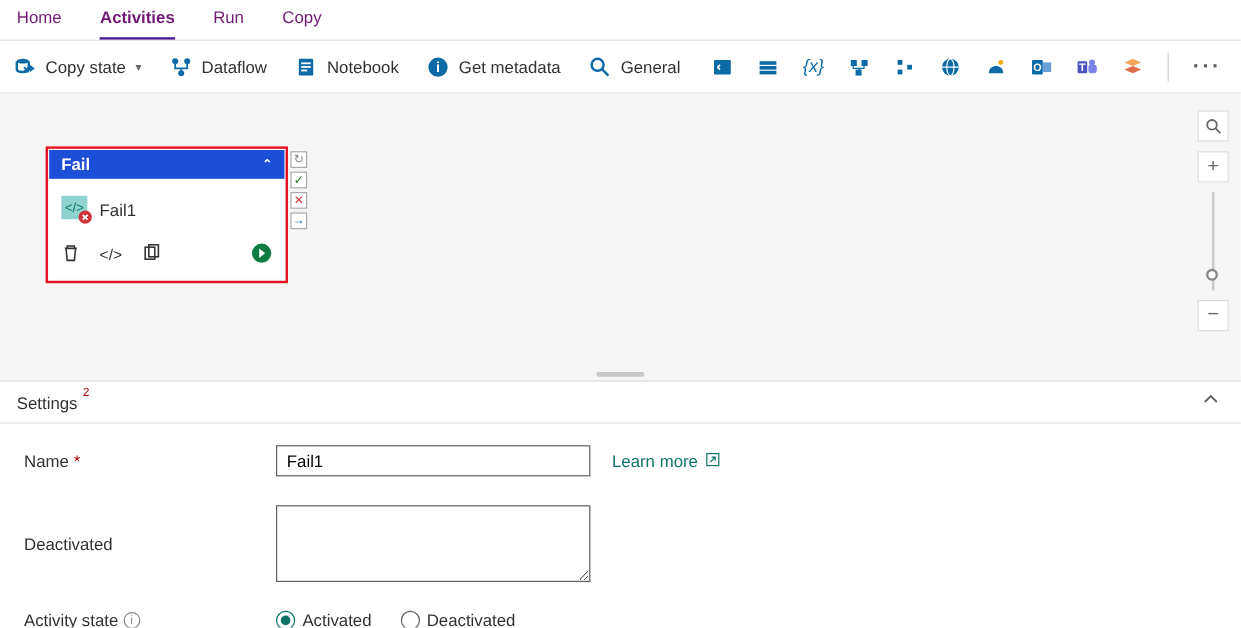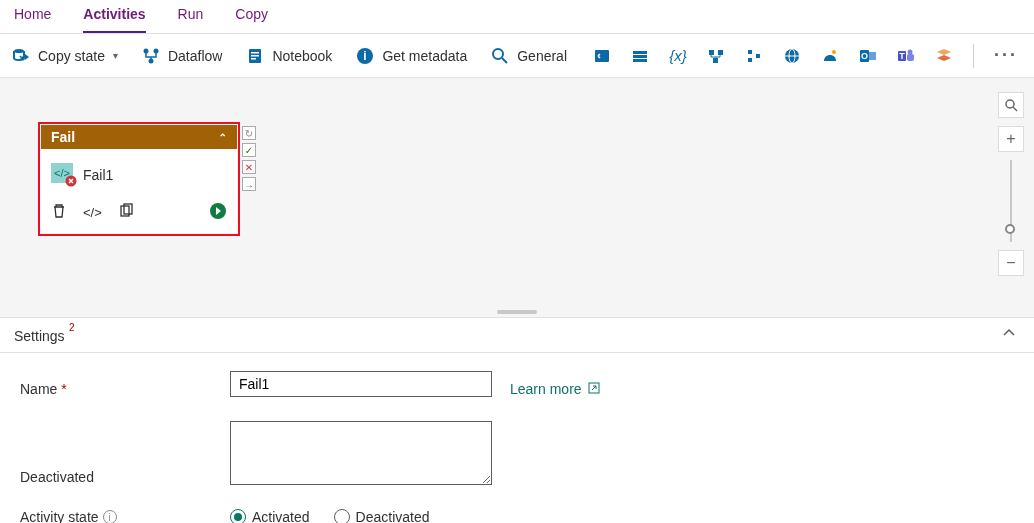--- a/index.html
+++ b/index.html
@@ -86,21 +86,21 @@
       padding: 1px;
     }
     .node {
       width: 196px;
       background: #fff;
     }
     .node-header {
       display: flex;
       align-items: center;
       justify-content: space-between;
-      background: #a16207;
+      background: #1d4ed8;
       color: #fff;
       padding: 4px 10px;
       font-weight: 600;
       font-size: 14px;
     }
     .node-body {
       display: flex;
       align-items: center;
       gap: 10px;
       padding: 14px 10px 10px 10px;
@@ -226,21 +226,21 @@
       cursor: pointer;
     }
     .prop-body {
       padding: 18px 20px;
       display: flex;
       flex-direction: column;
       gap: 24px;
     }
     .prop-row {
       display: flex;
-      align-items: flex-end;
+      align-items: center;
       gap: 10px;
     }
     .prop-label {
       width: 200px;
       color: #323130;
       display: flex;
       align-items: center;
       gap: 4px;
     }
     .prop-label .req { color: #a80000; }

